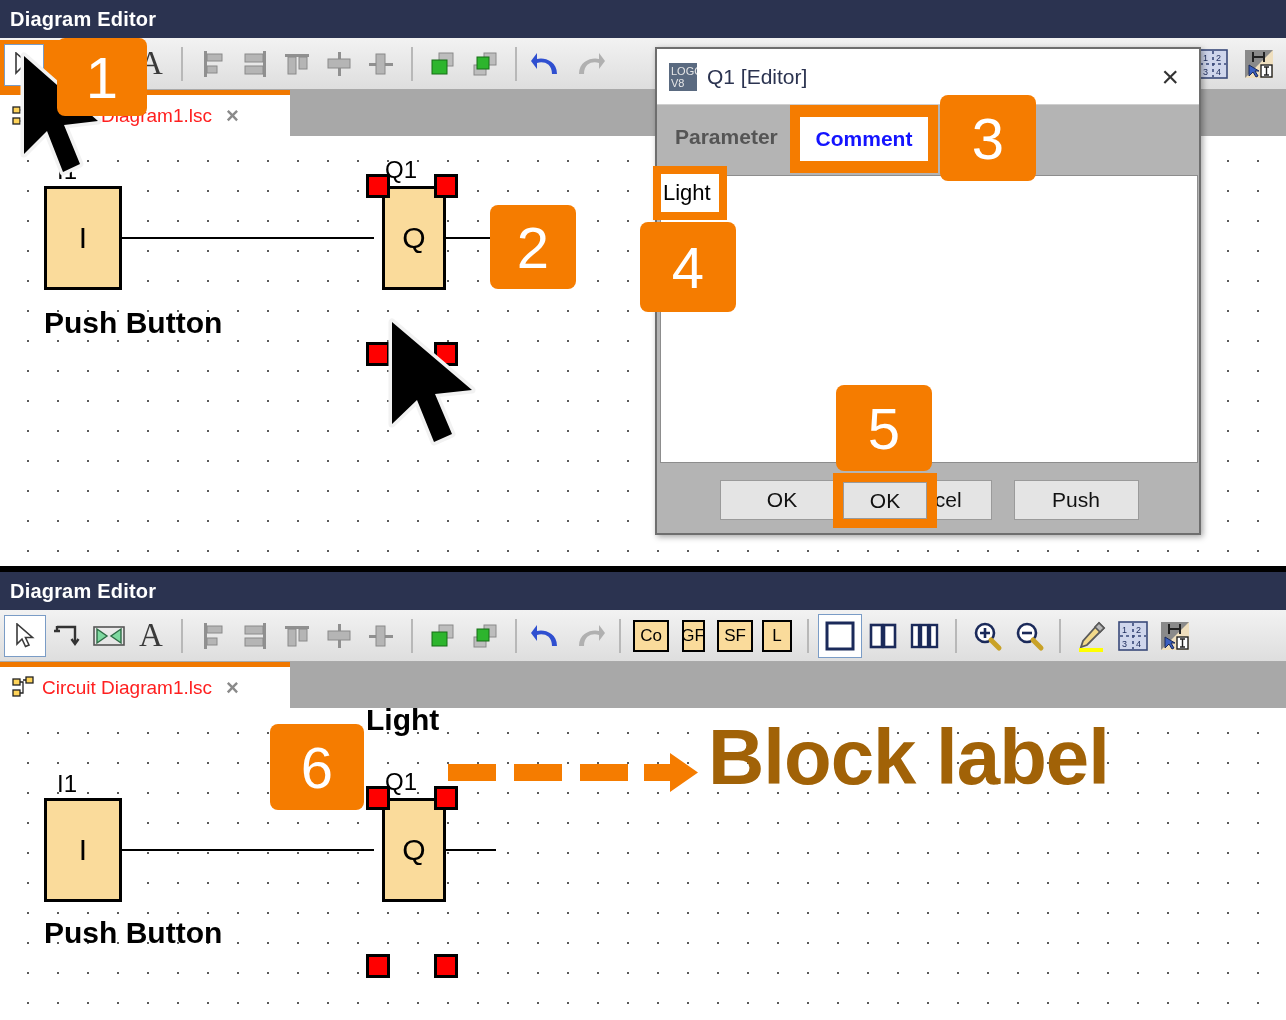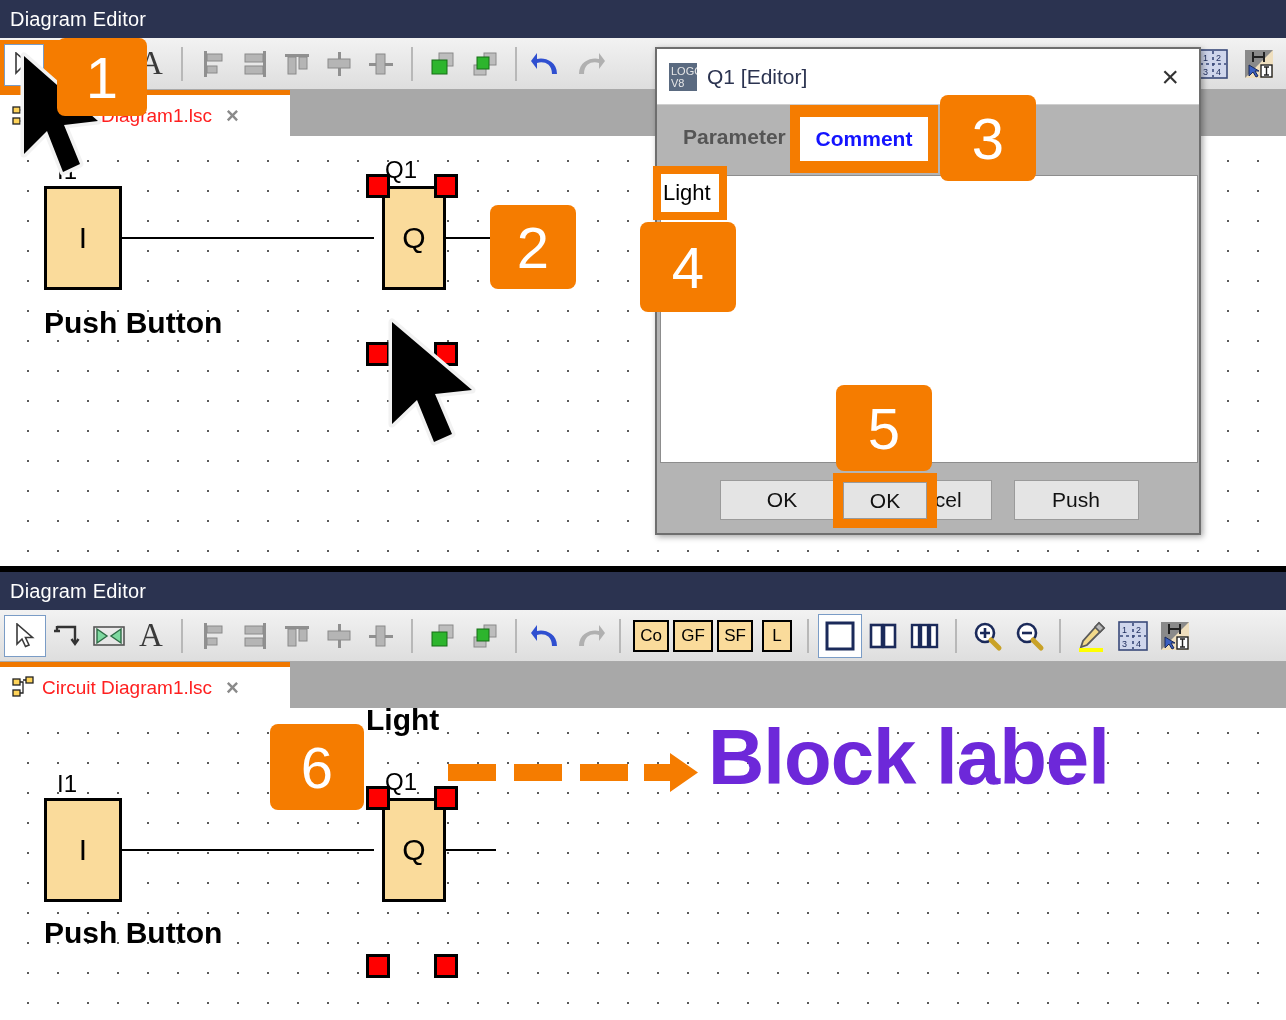--- a/index.html
+++ b/index.html
@@ -9,21 +9,21 @@
     font-family: "Liberation Sans", sans-serif;
     overflow: hidden;
   }
   #root { position: relative; width: 1286px; height: 1020px; }
 
   
   .panel { position: absolute; left: 0; width: 1286px; overflow: hidden; background:#fff; }
   .titlebar {
     position: absolute; left: 0; top: 0; width: 1286px; height: 38px;
     background: #2b3350; color: #ffffff;
-    font-size: 20px; font-weight: normal;
+    font-size: 20px; font-weight: bold;
     display: flex; align-items: center; padding-left: 10px;
     letter-spacing: .2px;
   }
   .toolbar {
     position: absolute; left: 0; width: 1286px; height: 52px;
     background: linear-gradient(#f2f2f2, #dedede);
     border-bottom: 1px solid #a9a9a9;
     display: flex; align-items: center; gap: 0px; padding-left: 4px;
   }
   .tb-btn {
@@ -109,21 +109,21 @@
   }
   .dlg-title {
     height: 56px; background: #ffffff;
     display: flex; align-items: center; padding-left: 12px;
     border-bottom: 1px solid #cfcfcf;
   }
   .dlg-title-text { font-size: 21px; color: #2b3350; margin-left: 10px; }
   .dlg-close { margin-left: auto; margin-right: 20px; font-size: 30px; color: #333; line-height: 1; }
   .dlg-tabs {
     height: 54px; background: #b4b4b4;
-    display: flex; align-items: flex-end; padding-left: 12px; gap: 4px;
+    display: flex; align-items: flex-end; padding-left: 4px; gap: 4px;
   }
   .dlg-tab {
     height: 44px; padding: 0 14px;
     display: flex; align-items: center;
     font-size: 21px; font-weight: bold; color: #555;
   }
   .dlg-tab.active { color: #1414ff; background: #ffffff; }
   .dlg-body { background: #ffffff; border: 1px solid #8d8d8d; position: relative; }
   .dlg-comment {
     position: absolute; left: 8px; top: 6px;
@@ -471,21 +471,21 @@
         <svg class="ic" width="34" height="28" viewBox="0 0 34 28">
           <path d="M7 24 C7 10 21 7 27 9 L27 3 L33 11 L27 19 L27 13 C21 11 12 13 12 24 Z" fill="#b0b0b0"></path>
         </svg>
       </div>
       <div class="tb-sep"></div>
 
       <div class="tb-btn">
         <span style="display:flex;align-items:center;justify-content:center;width:36px;height:32px;background:#fadb9b;border:2px solid #000;font-size:17px;">Co</span>
       </div>
       <div class="tb-btn">
-        <span style="display:flex;align-items:center;justify-content:center;width:40px;height:32px;background:#fadb9b;border:2px solid #000;font-size:17px;">GF</span>
+        <span style="display:flex;align-items:center;justify-content:center;width:23px;height:32px;background:#fadb9b;border:2px solid #000;font-size:17px;">GF</span>
       </div>
       <div class="tb-btn">
         <span style="display:flex;align-items:center;justify-content:center;width:36px;height:32px;background:#fadb9b;border:2px solid #000;font-size:17px;">SF</span>
       </div>
       <div class="tb-btn">
         <span style="display:flex;align-items:center;justify-content:center;width:30px;height:32px;background:#fadb9b;border:2px solid #000;font-size:17px;">L</span>
       </div>
       <div class="tb-sep"></div>
 
       <div class="tb-btn sel" style="width:44px;height:44px;">
@@ -590,18 +590,18 @@
     <div class="badge" style="left:270px; top:152px; width:94px; height:86px;">
       <span>6</span>
     </div>
 
     <svg style="position:absolute; left:448px; top:178px; width:258px; height:48px;">
       <rect x="0" y="14" width="48" height="17" fill="#f57c00"></rect>
       <rect x="66" y="14" width="48" height="17" fill="#f57c00"></rect>
       <rect x="132" y="14" width="48" height="17" fill="#f57c00"></rect>
       <path d="M196 14 L196 31 L222 31 L222 42 L250 22.5 L222 3 L222 14 Z" fill="#f57c00"></path>
     </svg>
-    <div style="position:absolute; left:708px; top:140px; color:#6d28d9; font-size:78px; font-weight:bold; letter-spacing:-1px;">
+    <div style="position:absolute; left:708px; top:140px; color:#a16207; font-size:78px; font-weight:bold; letter-spacing:-1px;">
       <span>Block label</span>
     </div>
   </div>
 
 </div>
 
 </body></html>

